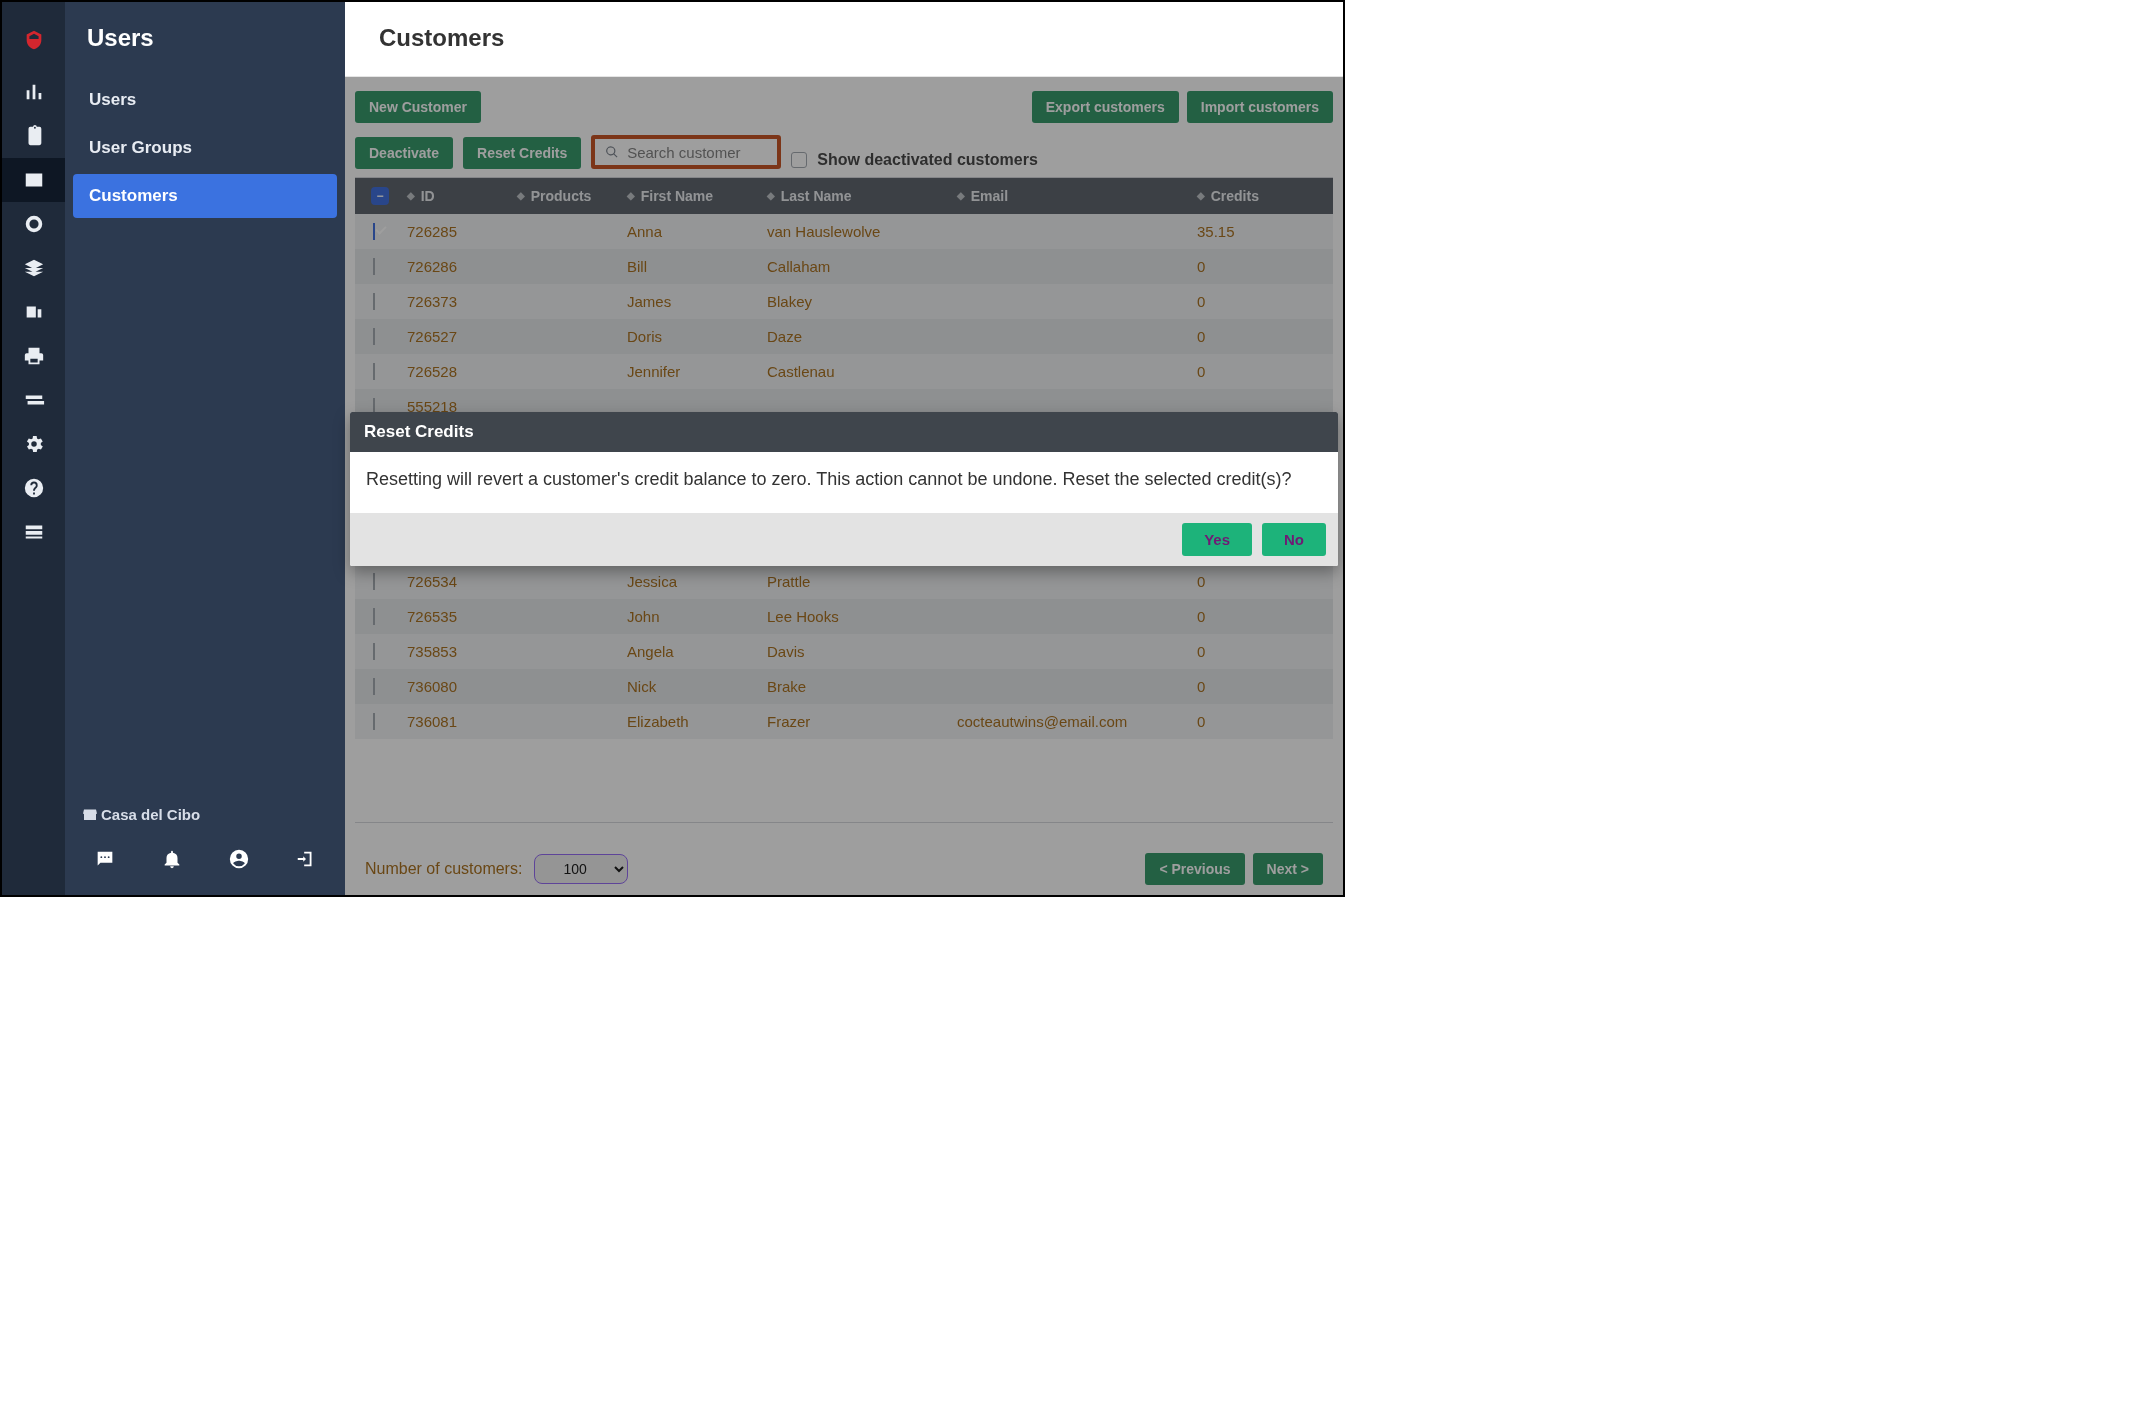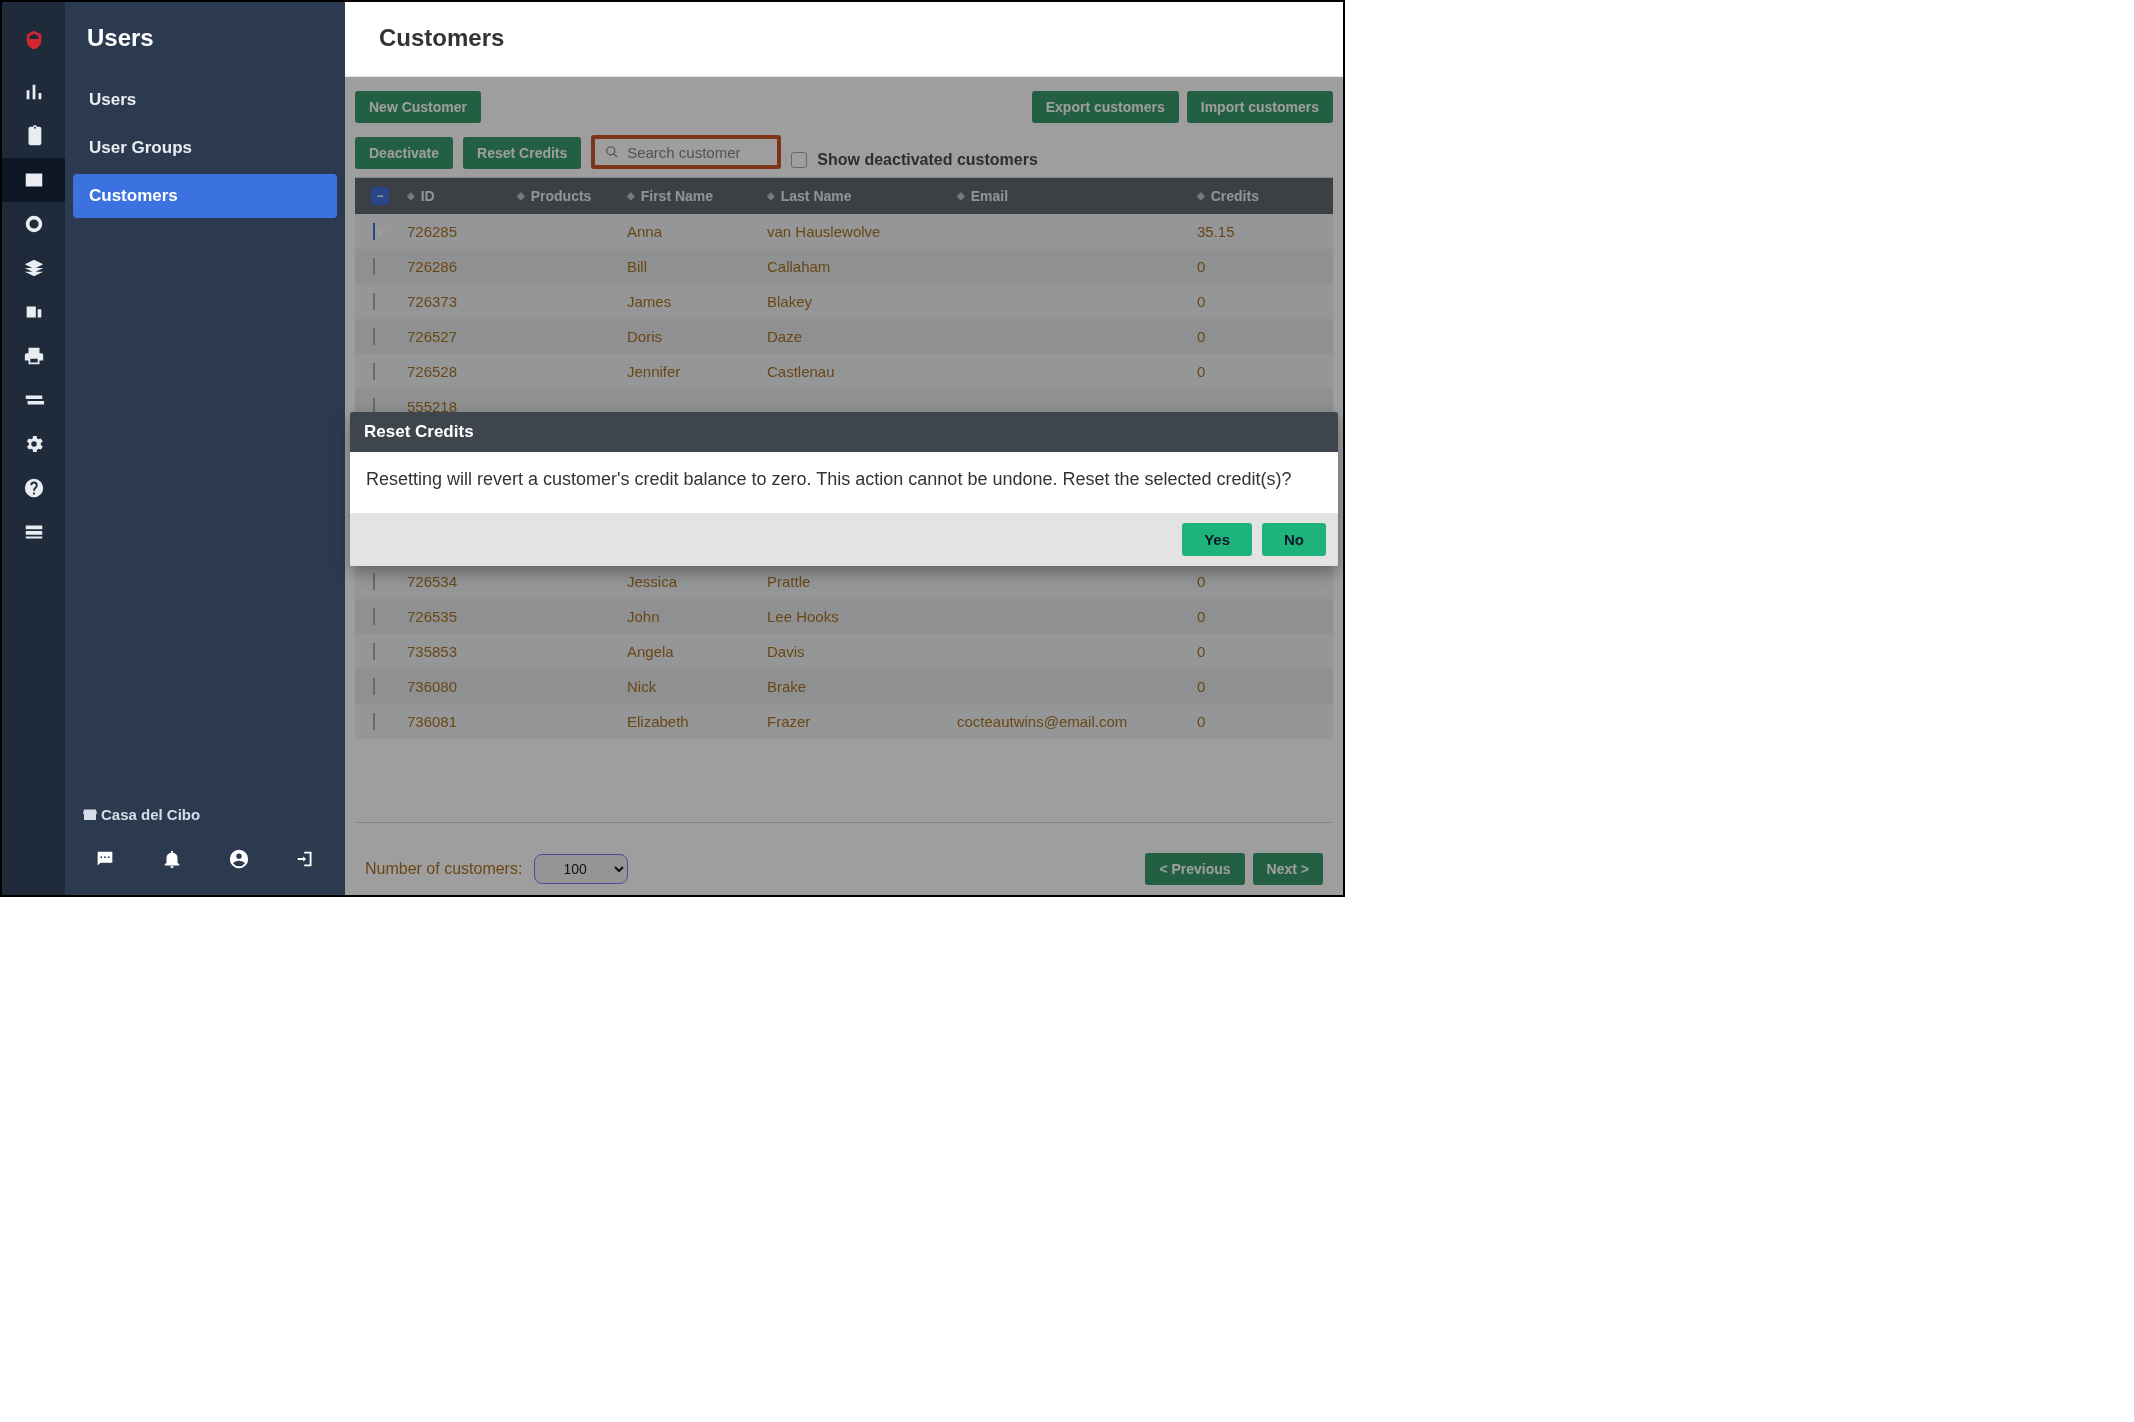--- a/index.html
+++ b/index.html
@@ -62,21 +62,21 @@
 .pager { margin-left: auto; display: flex; gap: 8px; }
 
 
 .dim { position: absolute; top: 75px; left: 0; right: 0; bottom: 0; background: rgba(40,40,40,.45); pointer-events: none; }
 
 
 .modal { position: absolute; top: 410px; left: 5px; right: 5px; background: #fff; box-shadow: 0 6px 16px rgba(0,0,0,.35); border-radius: 2px; overflow: hidden; }
 .modal-head { background: #3f454c; color: #fff; padding: 10px 14px; font-size: 17px; font-weight: 700; }
 .modal-body { padding: 14px 16px 20px; font-size: 18px; line-height: 1.5; color: #333; }
 .modal-foot { background: #e3e3e3; padding: 10px 12px; display: flex; justify-content: flex-end; gap: 10px; }
-.mbtn { background: #1db37a; color: #0f172a; border: none; border-radius: 3px; padding: 8px 22px; font-size: 15px; font-weight: 700; cursor: pointer; }
+.mbtn { background: #1db37a; color: #701a75; border: none; border-radius: 3px; padding: 8px 22px; font-size: 15px; font-weight: 700; cursor: pointer; }
 </style>
 </head>
 <body>
 
 <div class="icon-rail">
   <div class="rail-icon logo">
       <svg viewBox="0 0 24 24">
         <path d="M12 2 4 6v6c0 5 3.5 9 8 10 4.5-1 8-5 8-10V6l-8-4zm0 3.2L17 8v3h-5V5.2zM7 8l5-2.8V11H7V8z"></path>
       </svg>
     </div>

